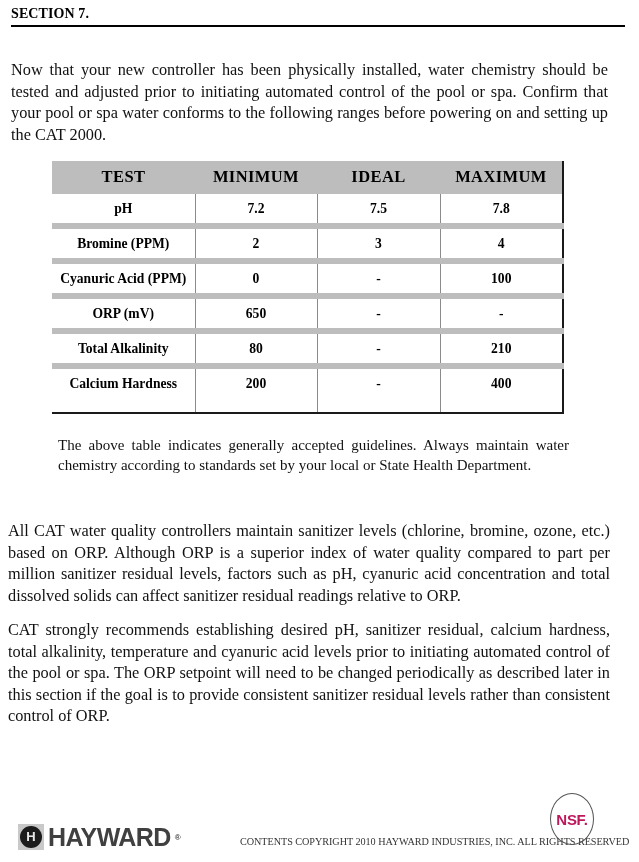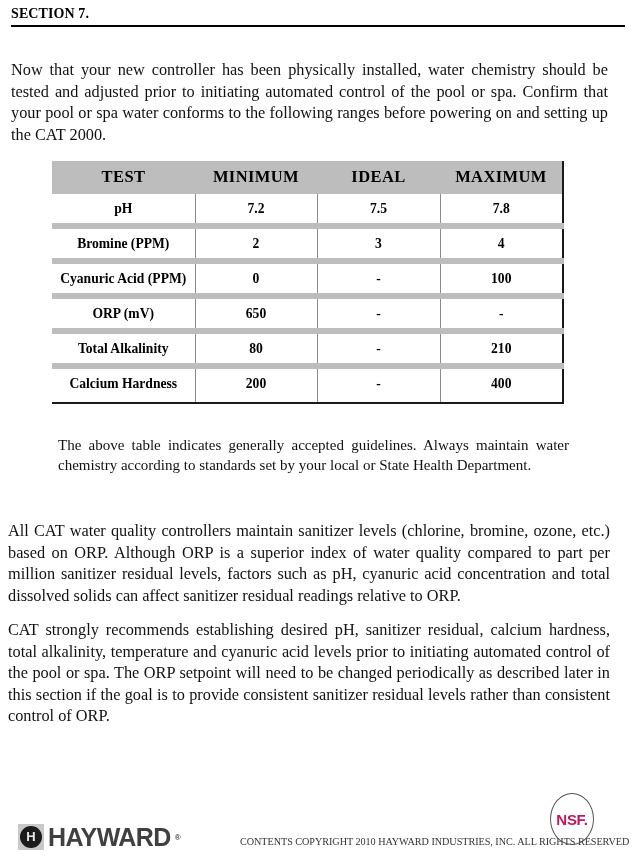--- a/index.html
+++ b/index.html
@@ -96,21 +96,21 @@
     border-bottom: 6px solid #bdbdbd;
     height: 16px;
   }
   table.chem tbody td.first {
     border-left: none;
   }
   table.chem tbody tr:last-child td {
     border-bottom: none;
   }
   table.chem tbody tr:last-child td {
-    padding-bottom: 10px;
+    padding-bottom: 20px;
   }
 
   
   .table-caption {
     position: absolute;
     left: 58px;
     top: 419px;
     width: 511px;
     font-size: 15px;
     line-height: 20px;

